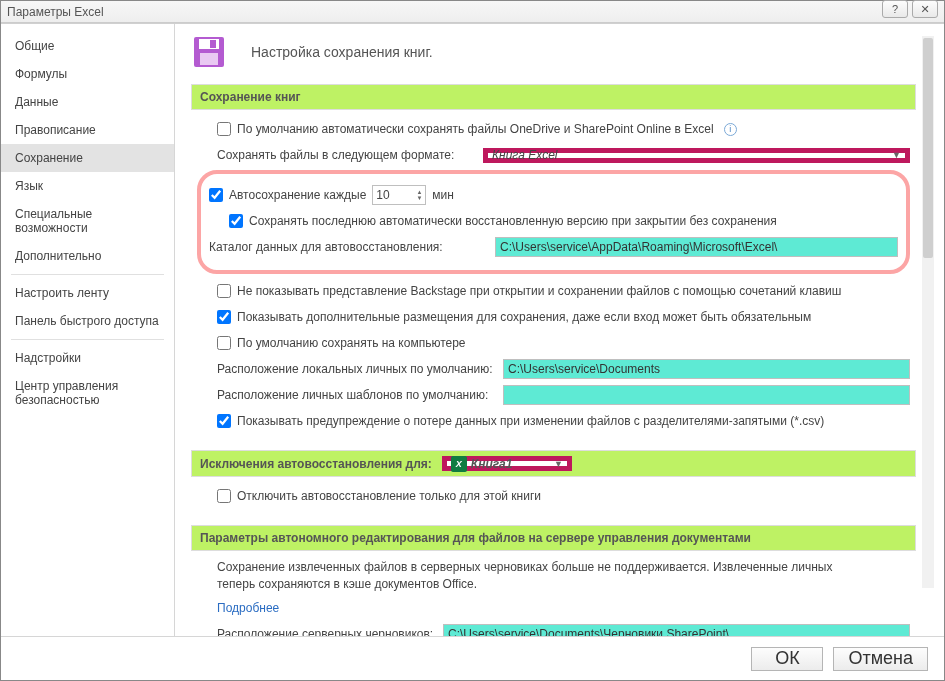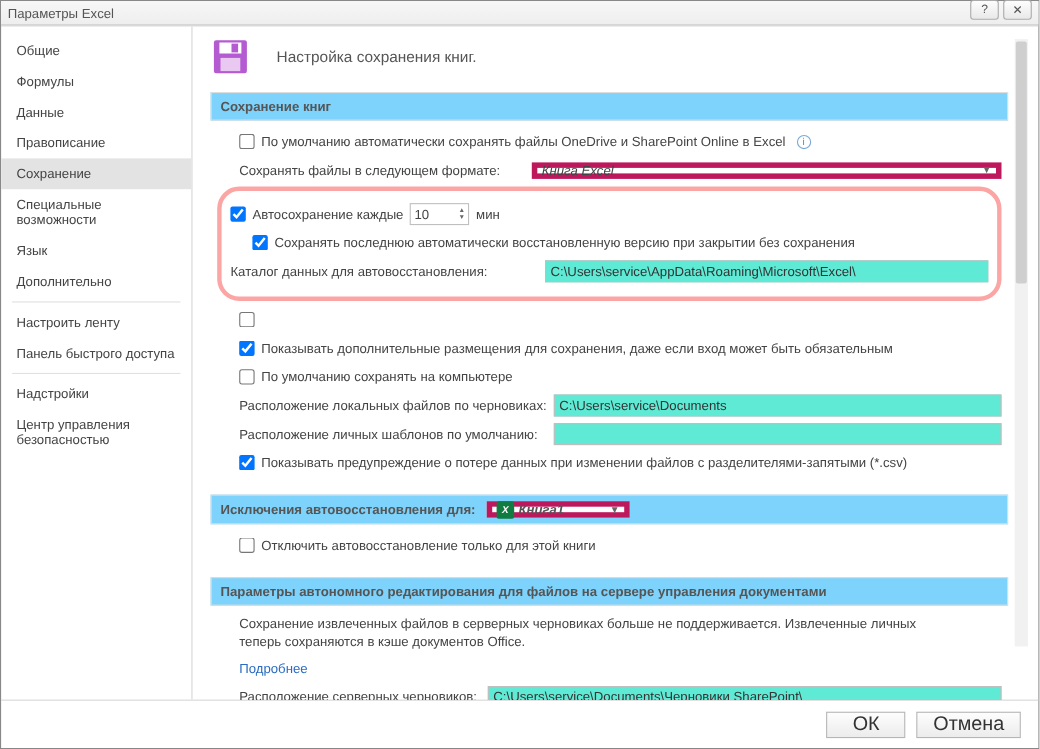--- a/index.html
+++ b/index.html
@@ -14,21 +14,21 @@
 .sidebar-item { padding: 7px 14px; color: #444; cursor: pointer; font-size: 12px; }
 .sidebar-item.selected { background: #e3e3e3; }
 .sidebar-divider { border-bottom: 1px solid #e0e0e0; margin: 4px 10px; }
 .main { flex: 1; padding: 10px 28px 8px 16px; overflow-y: auto; position: relative; }
 .main-scrollbar { position: absolute; right: 10px; top: 12px; width: 12px; bottom: 48px; background: #f1f1f1; }
 .main-scrollbar .thumb { position: absolute; left: 1px; right: 1px; top: 2px; height: 220px; background: #cfcfcf; border-radius: 2px; }
 .header-row { display: flex; align-items: center; gap: 24px; margin-bottom: 14px; }
 .save-icon { width: 36px; height: 36px; display: flex; align-items: center; justify-content: center; }
 .save-icon svg { width: 34px; height: 34px; }
 .header-title { font-size: 14px; color: #555; }
-.section-header { background: #7dd3fc; border: 1px solid #ddd; padding: 5px 8px; font-weight: 600; color: #555; margin: 10px 0 8px 0; font-size: 12px; }
+.section-header { background: #bef264; border: 1px solid #ddd; padding: 5px 8px; font-weight: 600; color: #555; margin: 10px 0 8px 0; font-size: 12px; }
 .section-body { padding: 0 6px 4px 6px; }
 .row { display: flex; align-items: center; gap: 6px; margin: 4px 0; min-height: 22px; }
 .row.indent { padding-left: 20px; }
 input[type=checkbox] { width: 14px; height: 14px; cursor: pointer; }
 .lbl { color: #444; }
 .info-icon { width: 13px; height: 13px; border: 1px solid #7aa8d6; border-radius: 50%; color: #4a86c5; font-size: 9px; display: inline-flex; align-items: center; justify-content: center; margin-left: 4px; }
 .field-label { color: #444; min-width: 260px; }
 .dropdown { flex: 1; height: 15px; border: 5px solid #be185d; background: #fff; display: flex; align-items: center; padding: 0 4px; justify-content: space-between; cursor: pointer; font-style: italic; }
 .dropdown .dd-text { font-size: 12px; }
 .dropdown .dd-arrow { font-size: 9px; color: #666; }
@@ -60,22 +60,22 @@
   </div>
 
   <div class="content-area">
 
     <div class="sidebar">
       <div class="sidebar-item">Общие</div>
       <div class="sidebar-item">Формулы</div>
       <div class="sidebar-item">Данные</div>
       <div class="sidebar-item">Правописание</div>
       <div class="sidebar-item selected">Сохранение</div>
+      <div class="sidebar-item">Язык</div>
       <div class="sidebar-item">Специальные возможности</div>
-      <div class="sidebar-item">Язык</div>
       <div class="sidebar-item">Дополнительно</div>
       <div class="sidebar-divider"></div>
       <div class="sidebar-item">Настроить ленту</div>
       <div class="sidebar-item">Панель быстрого доступа</div>
       <div class="sidebar-divider"></div>
       <div class="sidebar-item">Надстройки</div>
       <div class="sidebar-item">Центр управления безопасностью</div>
     </div>
 
     <div class="main">
@@ -124,31 +124,32 @@
             <span class="lbl">Сохранять последнюю автоматически восстановленную версию при закрытии без сохранения</span>
           </div>
           <div class="row">
             <span class="field-label field-label-long">Каталог данных для автовосстановления:</span>
             <div class="text-input">C:\Users\service\AppData\Roaming\Microsoft\Excel\</div>
           </div>
         </div>
 
         <div class="row indent">
           <input type="checkbox" style="">
+          <span class="lbl">Не показывать представление Backstage при открытии и сохранении файлов с помощью сочетаний клавиш</span>
         </div>
         <div class="row indent">
           <input type="checkbox" checked="" style="">
           <span class="lbl">Показывать дополнительные размещения для сохранения, даже если вход может быть обязательным</span>
         </div>
         <div class="row indent">
           <input type="checkbox" style="">
           <span class="lbl">По умолчанию сохранять на компьютере</span>
         </div>
         <div class="row indent">
-          <span class="field-label field-label-long">Расположение локальных файлов по черновиках:</span>
+          <span class="field-label field-label-long">Расположение локальных личных по умолчанию:</span>
           <div class="text-input">C:\Users\service\Documents</div>
         </div>
         <div class="row indent">
           <span class="field-label field-label-long">Расположение личных шаблонов по умолчанию:</span>
           <div class="text-input"></div>
         </div>
         <div class="row indent">
           <input type="checkbox" checked="" style="">
           <span class="lbl">Показывать предупреждение о потере данных при изменении файлов с разделителями-запятыми (*.csv)</span>
         </div>

